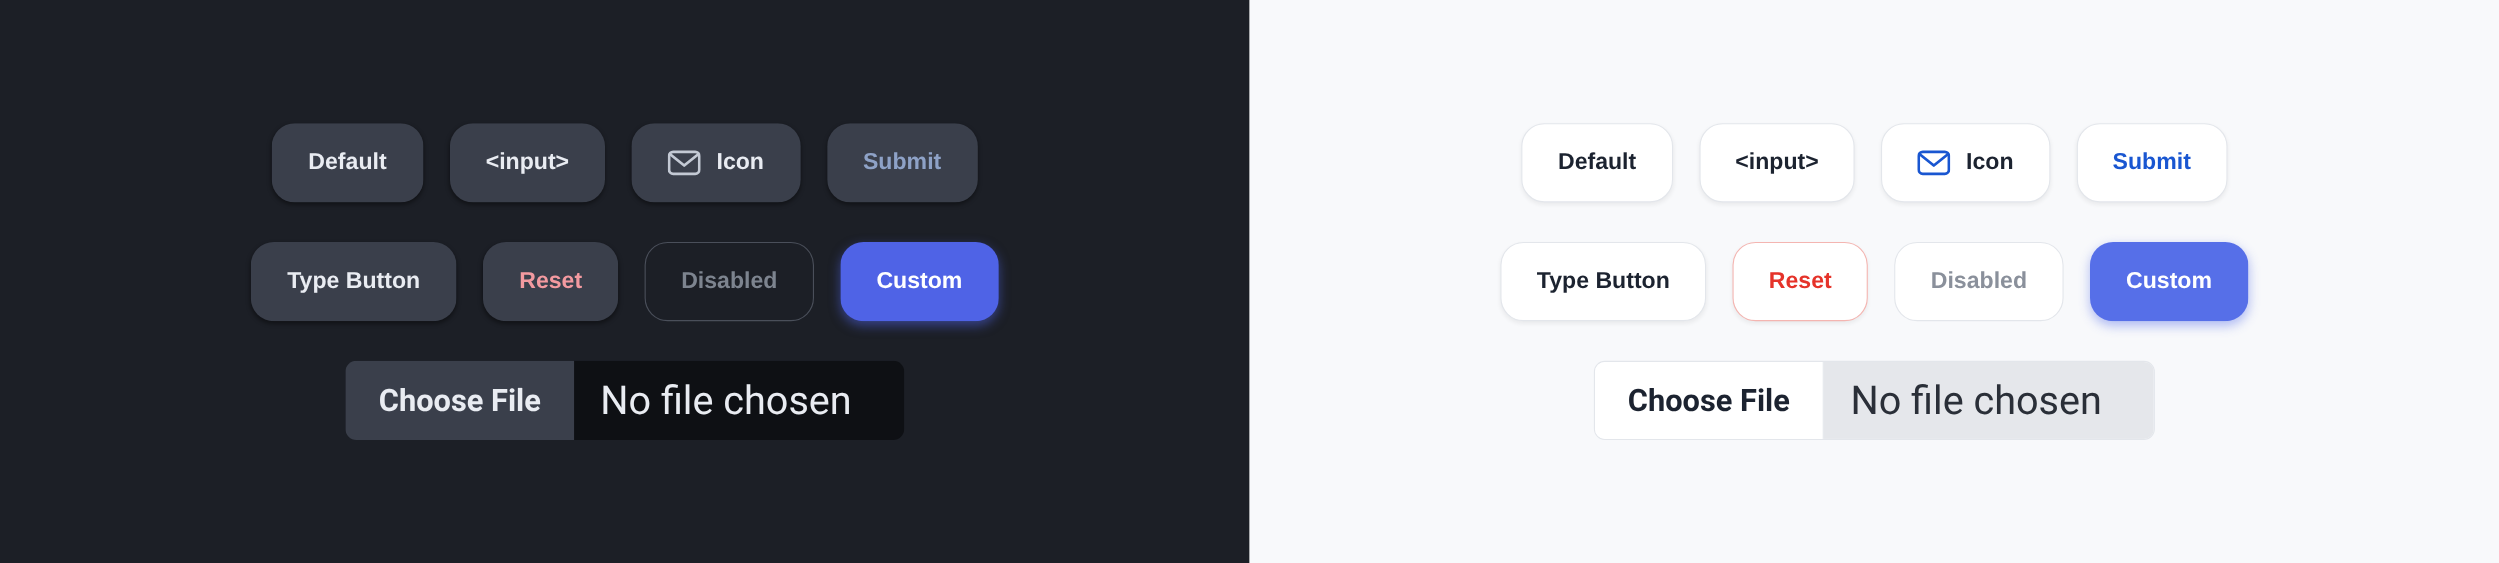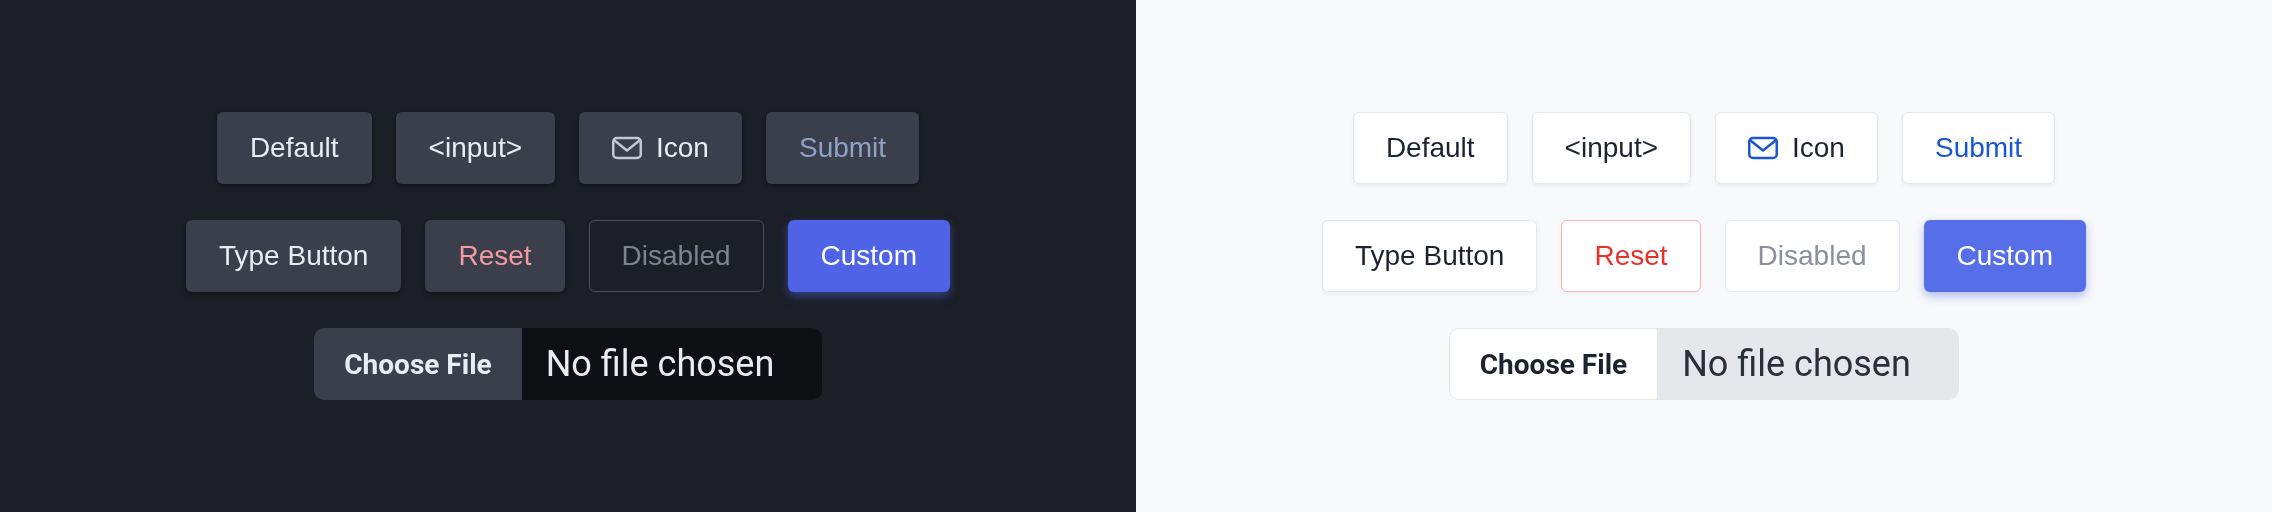--- a/index.html
+++ b/index.html
@@ -7,23 +7,23 @@
   body { display: flex; }
   .panel { width: 50%; height: 100%; display: flex; flex-direction: column; align-items: center; justify-content: center; gap: 36px; padding: 40px; }
   .panel.dark { background: #1c1f26; }
   .panel.light { background: #f8f9fb; }
   .row { display: flex; gap: 24px; align-items: center; justify-content: center; }
   .btn {
     display: inline-flex; align-items: center; justify-content: center;
     gap: 14px;
     height: 72px;
     padding: 0 32px;
-    border-radius: 6px;
-    font-size: 28px;
-    font-weight: 400;
+    border-radius: 21px;
+    font-size: 21px;
+    font-weight: 700;
     cursor: pointer;
     border: 1px solid transparent;
     white-space: nowrap;
   }
   
   .dark .btn.default {
     background: #3a3f4b; color: #e9ecf2;
     box-shadow: 0 2px 4px rgba(0,0,0,0.4);
   }
   .dark .btn.submit {

